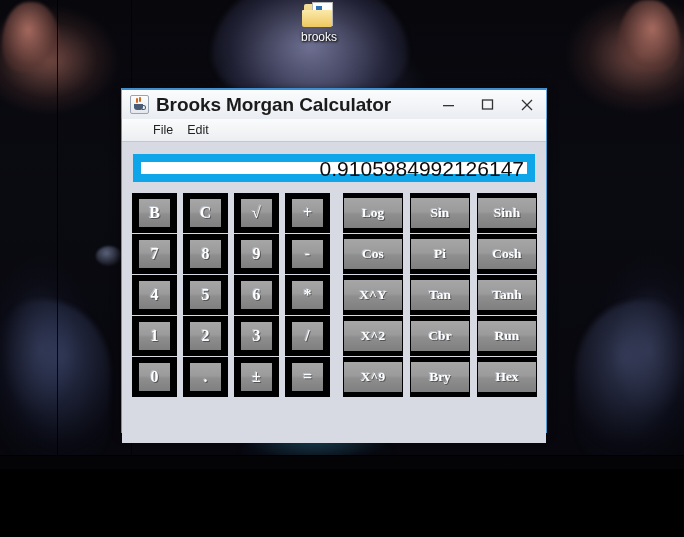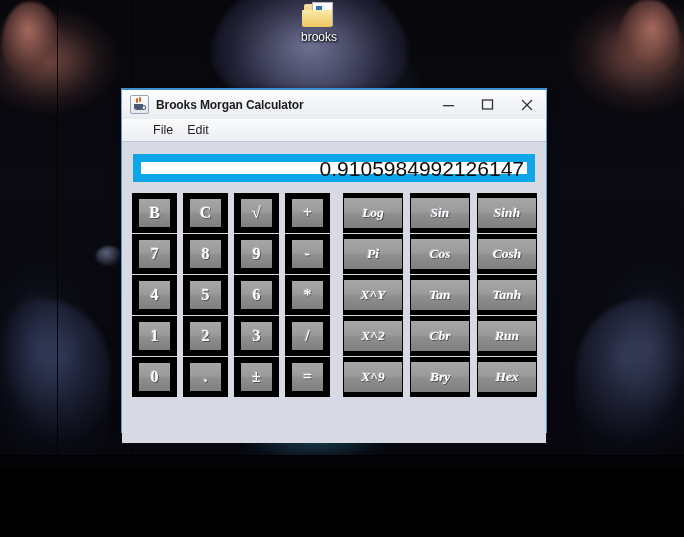--- a/index.html
+++ b/index.html
@@ -223,21 +223,21 @@
   }
   .java-steam {
     position: absolute;
     left: 5px; top: 2px;
     width: 2px; height: 5px;
     background: #d2691e;
     border-radius: 1px;
     box-shadow: 3px -1px 0 0 #d2691e;
   }
   .title-text {
-    font-size: 12px;
+    font-size: 19px;
     font-weight: bold;
     color: #1b1b1b;
     font-family: "Liberation Sans", sans-serif;
     letter-spacing: -0.1px;
   }
   .win-controls {
     margin-left: auto;
     display: flex;
     align-items: center;
     height: 100%;
@@ -322,21 +322,21 @@
     position: relative;
     margin: 0 3px;
     background: #000000;
     display: flex;
     align-items: center;
     justify-content: center;
     cursor: default;
     box-sizing: border-box;
     padding: 6px 7px;
   }
-  #function-pad .key { padding: 5px 1px; font-style: italic; }
+  #function-pad .key { padding: 5px 1px; }
 
   .key-face {
     width: 100%;
     height: 100%;
     background: linear-gradient(180deg, #a6a6a6 0%, #9b9b9b 45%, #8e8e8e 55%, #7f7f7f 100%);
     display: flex;
     align-items: center;
     justify-content: center;
     box-sizing: border-box;
   }
@@ -533,26 +533,26 @@
                 <span class="key-label">Sin</span>
               </div>
             </div>
             <div class="key">
               <div class="key-face">
                 <span class="key-label">Sinh</span>
               </div>
             </div>
             <div class="key">
               <div class="key-face">
+                <span class="key-label">Cos</span>
+              </div>
+            </div>
+            <div class="key">
+              <div class="key-face">
                 <span class="key-label">Pi</span>
-              </div>
-            </div>
-            <div class="key">
-              <div class="key-face">
-                <span class="key-label">Cos</span>
               </div>
             </div>
             <div class="key">
               <div class="key-face">
                 <span class="key-label">Cosh</span>
               </div>
             </div>
             <div class="key">
               <div class="key-face">
                 <span class="key-label">X^Y</span>

